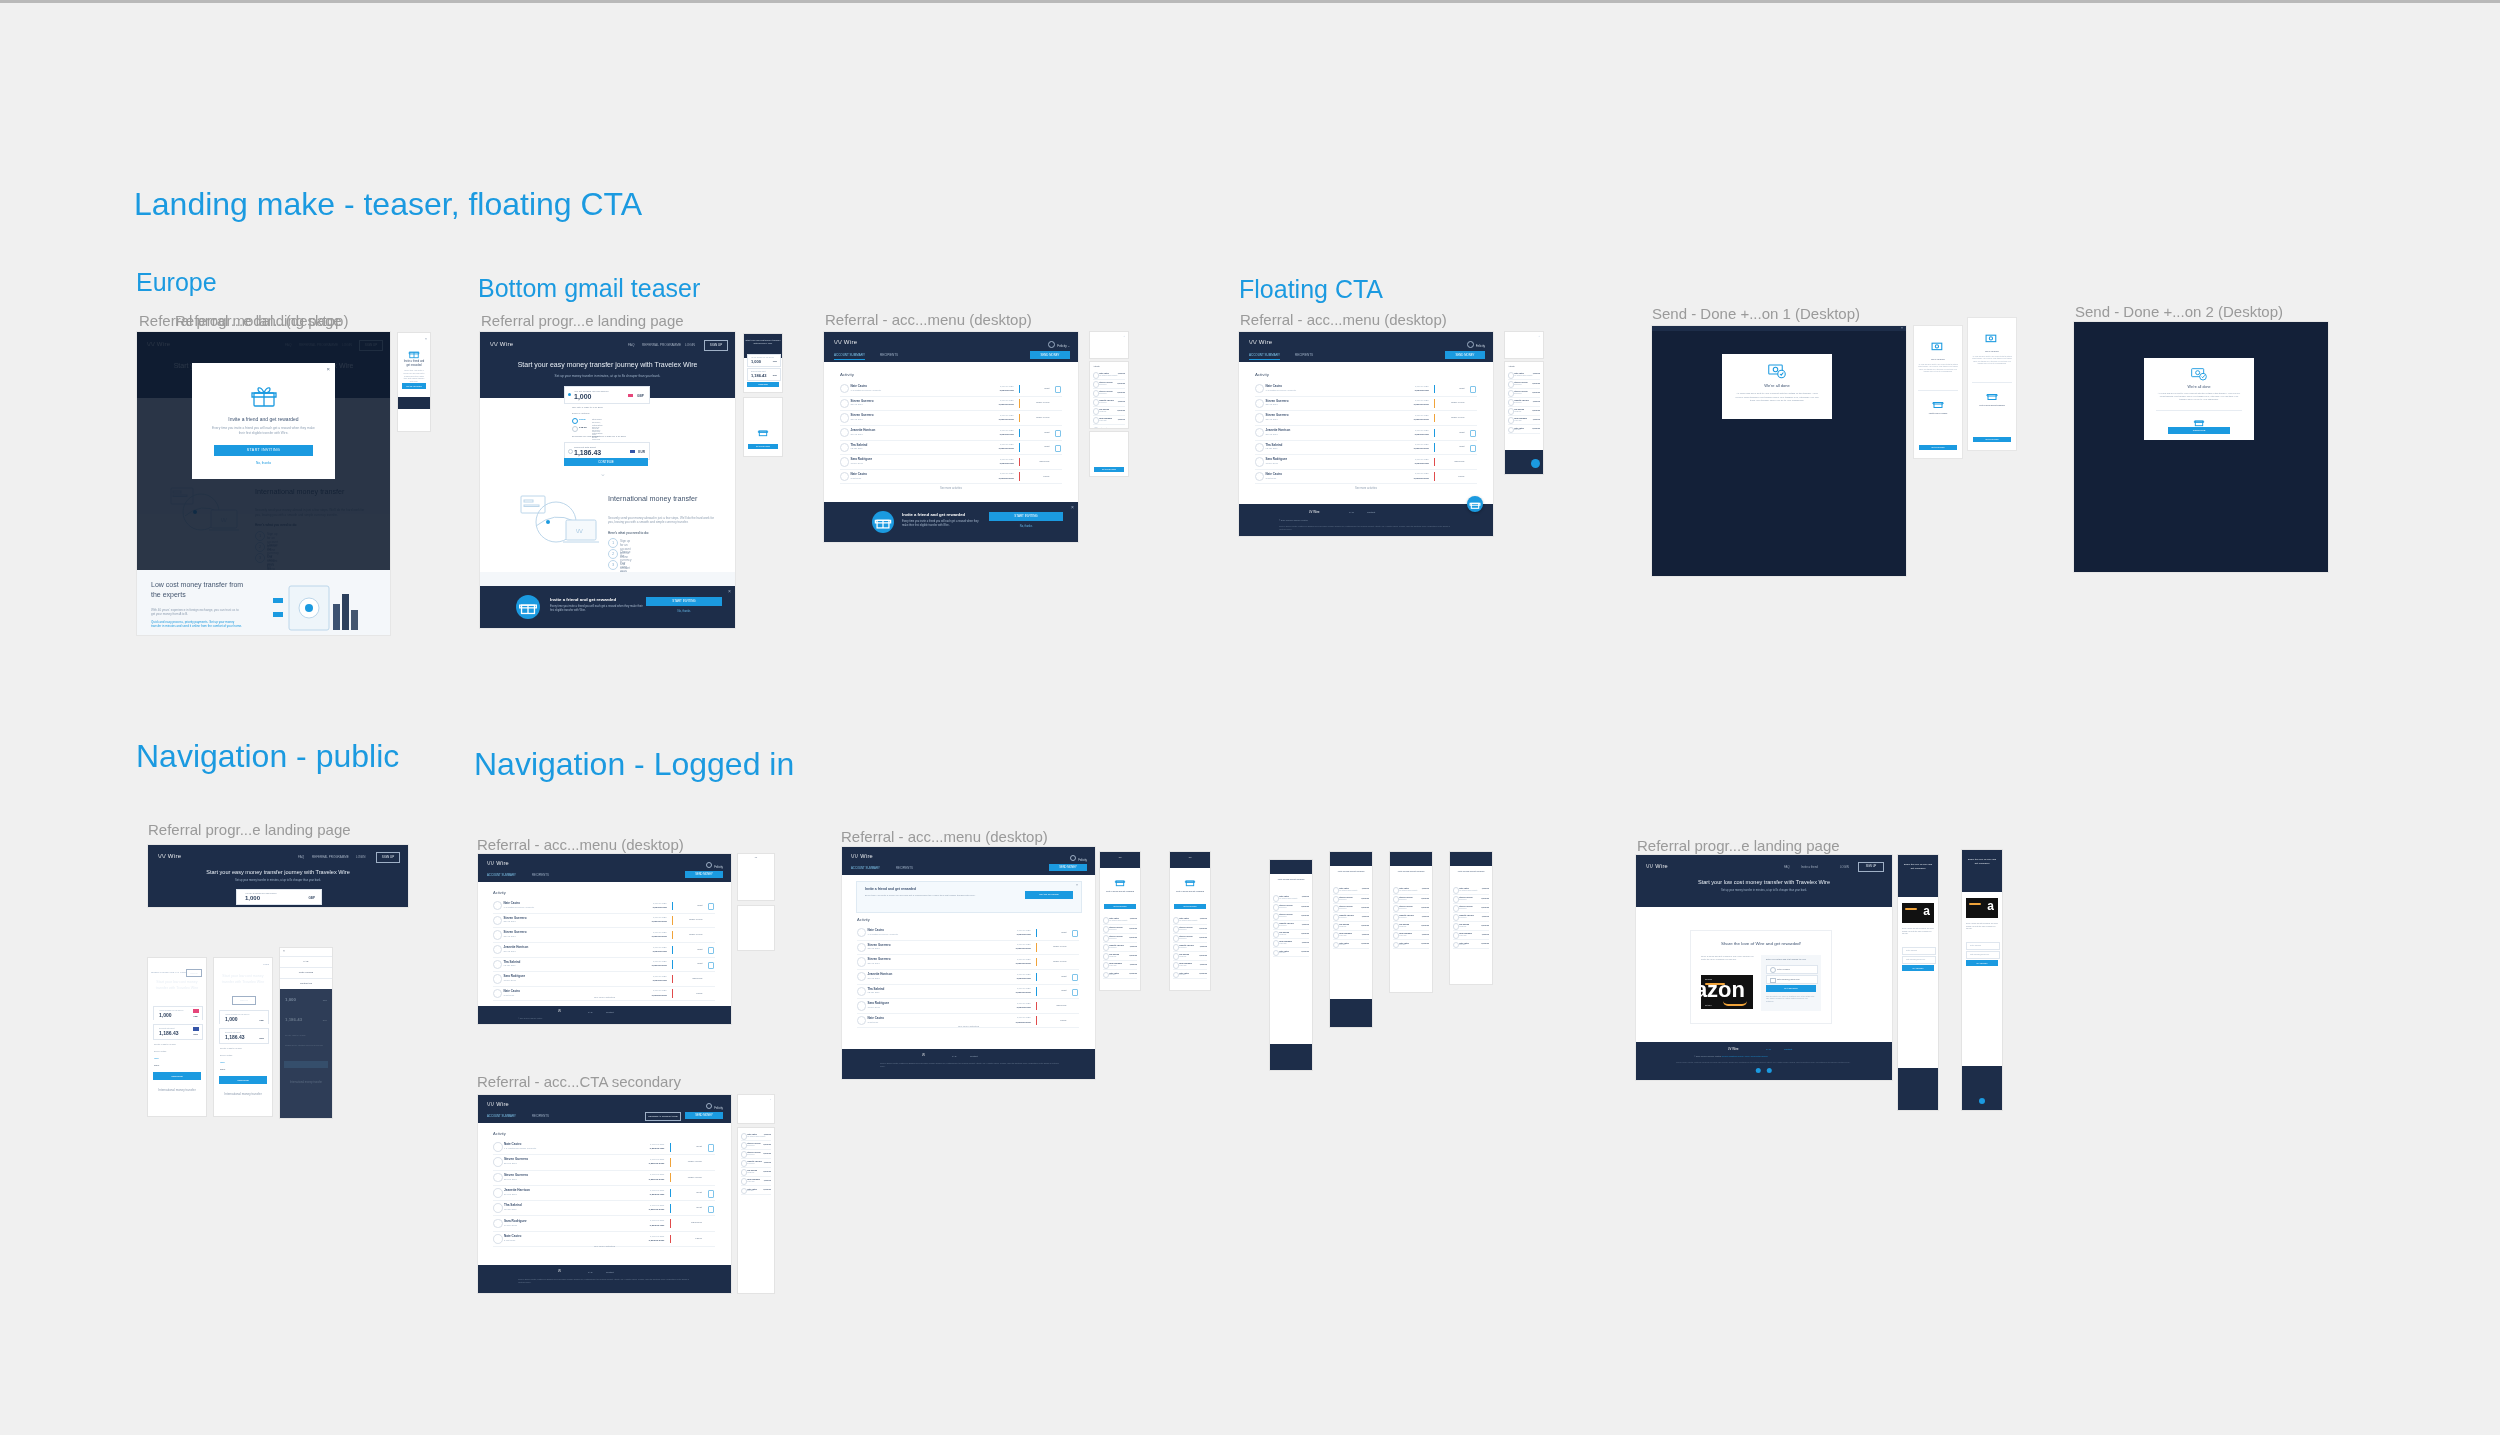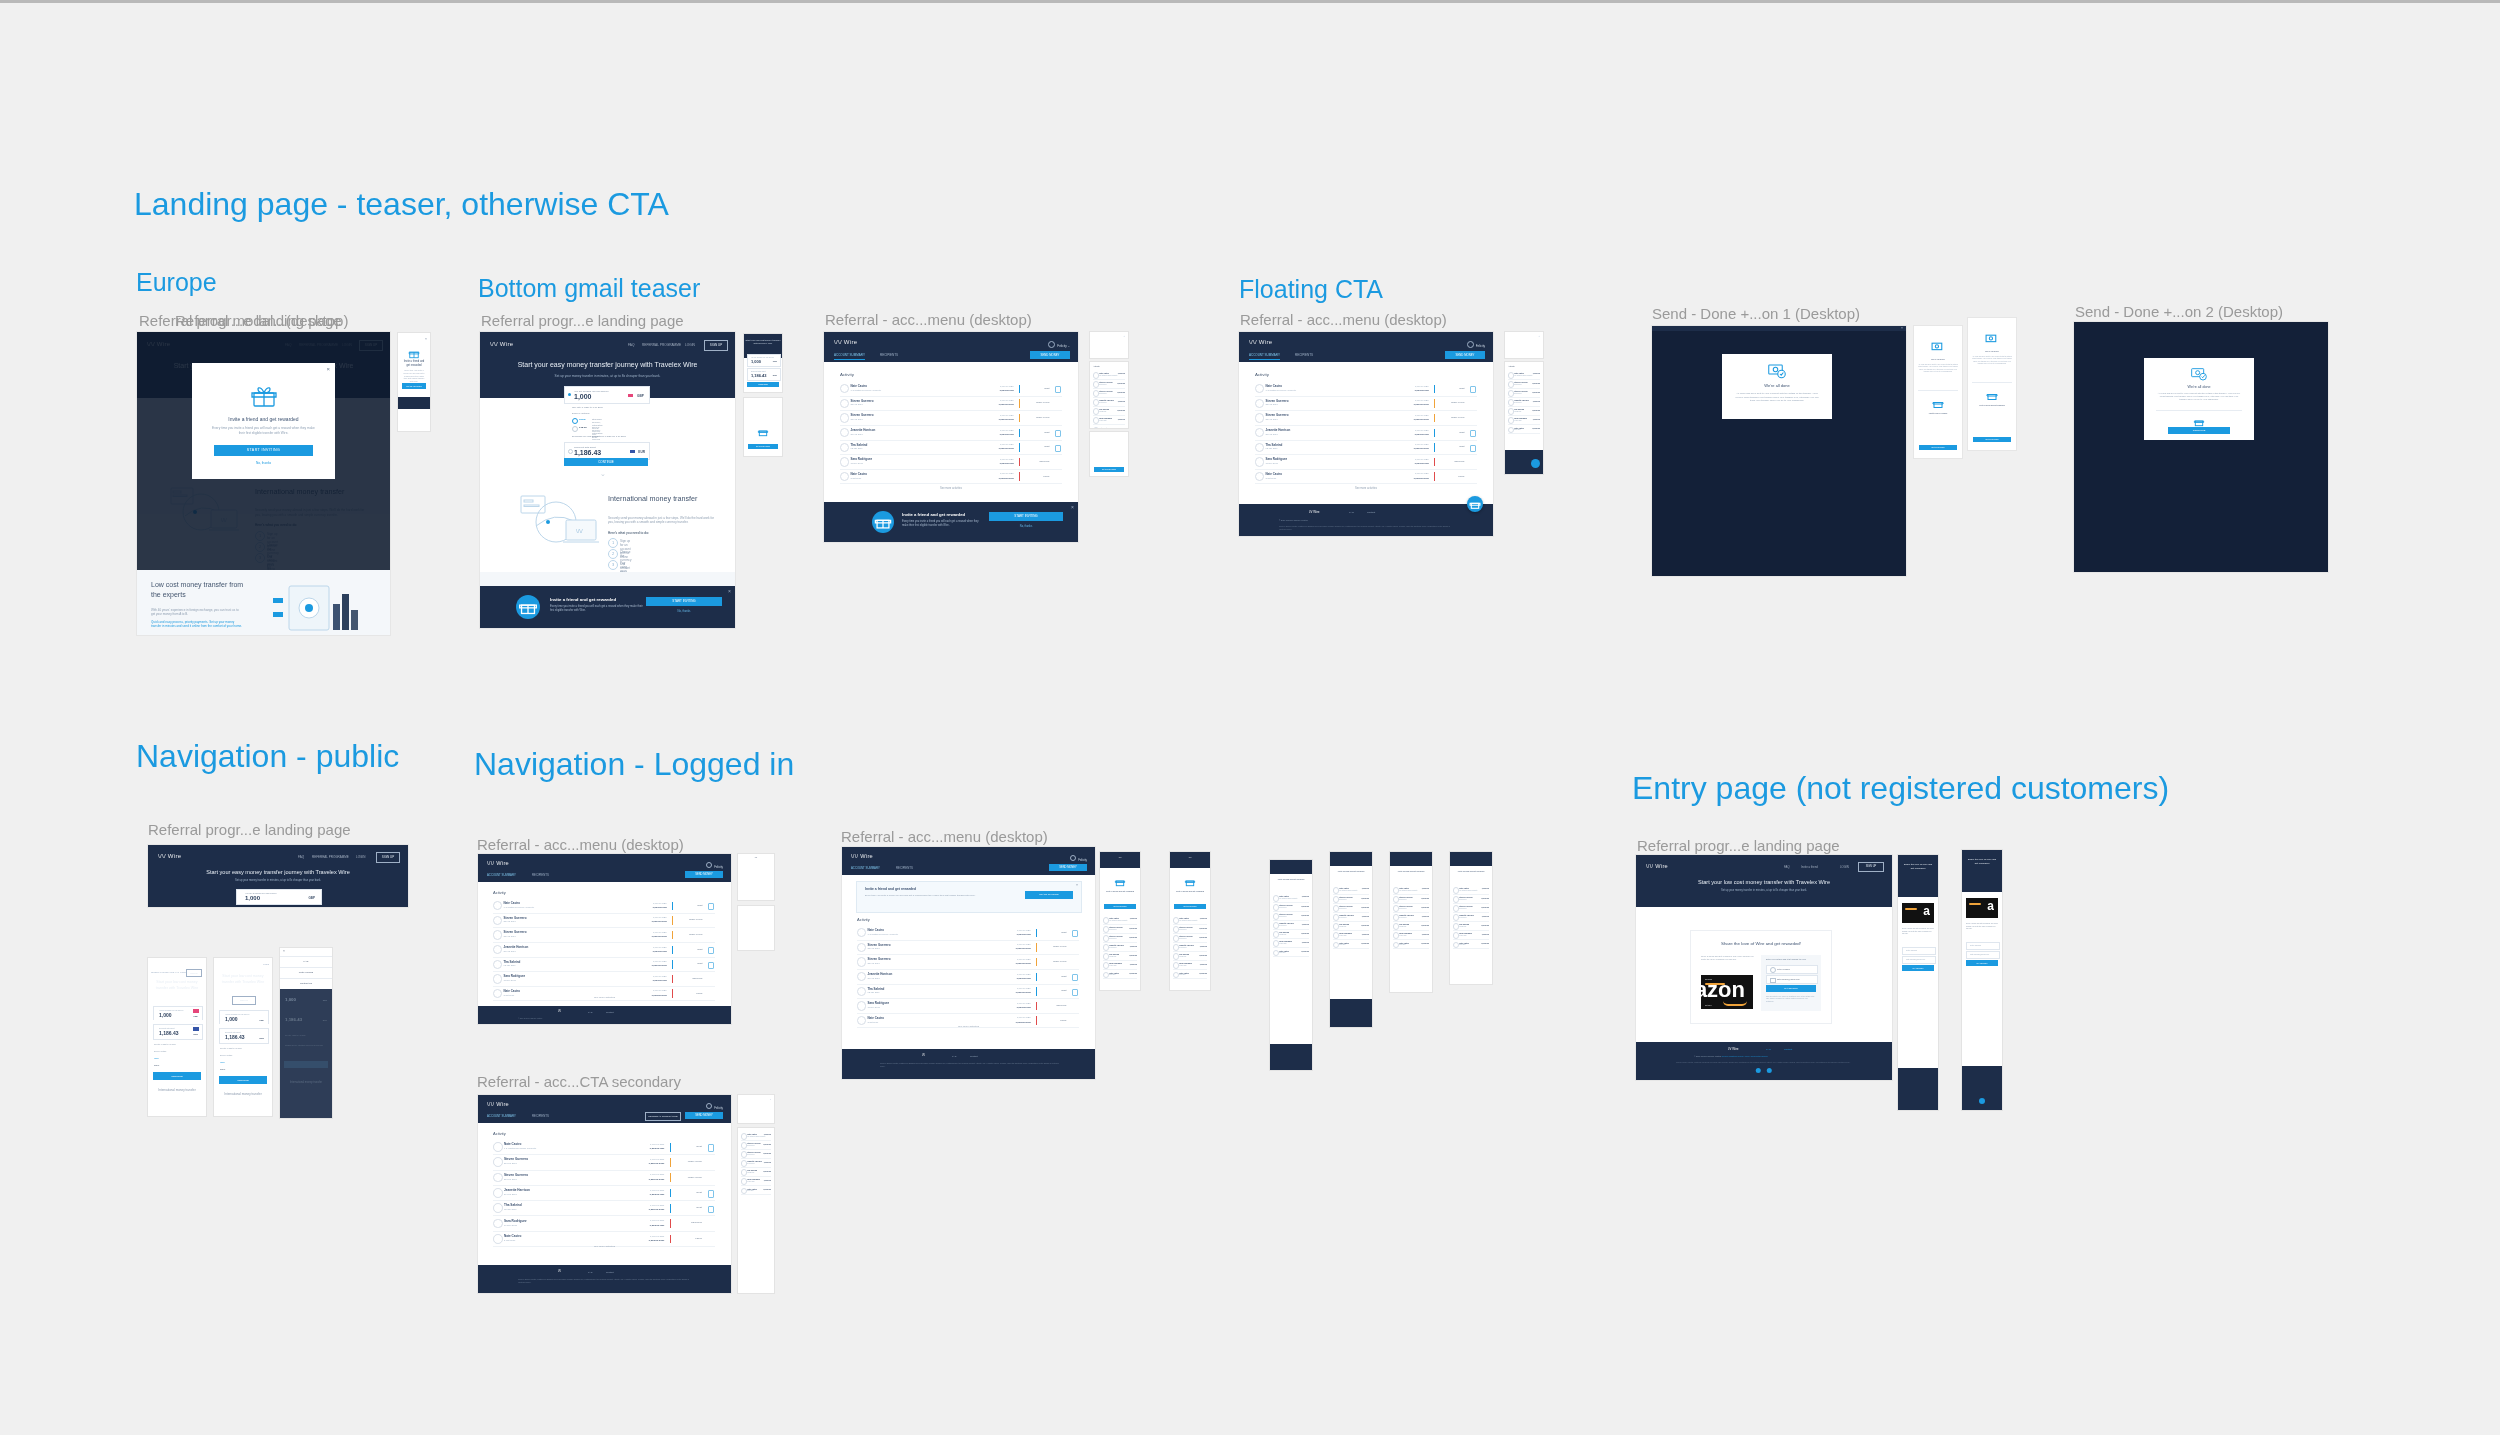--- a/index.html
+++ b/index.html
@@ -75,28 +75,27 @@
   .wcard{position:absolute;background:#fff;border:1px solid #eceff3;}
 
   .stack{position:absolute;}
 </style>
 </head>
 <body>
 
 <div class="canvas">
   <div class="topline"></div>
 
-  <div class="h-sec" style="left:134px;top:186px;">Landing page - teaser, otherwise CTA</div>
+  <div class="h-sec" style="left:134px;top:186px;">Landing make - teaser, floating CTA</div>
   <div class="h-sub" style="left:136px;top:268px;">Europe</div>
   <div class="h-sub" style="left:478px;top:274px;">Bottom gmail teaser</div>
   <div class="h-sub" style="left:1239px;top:275px;">Floating CTA</div>
 
   <div class="h-sec" style="left:136px;top:738px;">Navigation - public</div>
   <div class="h-sec" style="left:474px;top:746px;">Navigation - Logged in</div>
-  <div class="h-sec" style="left:1632px;top:770px;">Entry page (not registered customers)</div>
 
   <div class="frame-label" style="left:139px;top:312px;">Referral progr...e landing page</div>
   <div class="frame-label" style="left:175px;top:312px;">Referral modal...(desktop)</div>
   <div class="frame-label" style="left:481px;top:312px;">Referral progr...e landing page</div>
   <div class="frame-label" style="left:825px;top:311px;">Referral - acc...menu (desktop)</div>
   <div class="frame-label" style="left:1240px;top:311px;">Referral - acc...menu (desktop)</div>
   <div class="frame-label" style="left:1652px;top:305px;">Send - Done +...on 1 (Desktop)</div>
   <div class="frame-label" style="left:2075px;top:303px;">Send - Done +...on 2 (Desktop)</div>
 
   <div class="frame-label" style="left:148px;top:821px;">Referral progr...e landing page</div>

